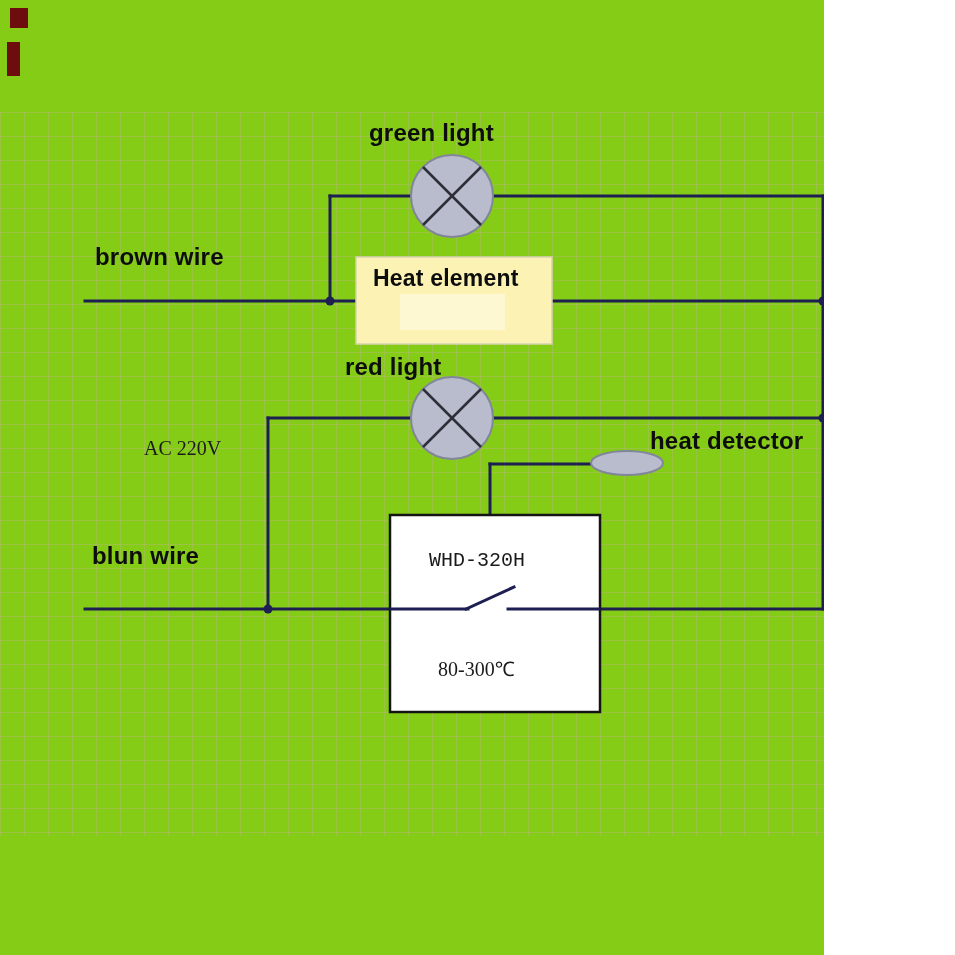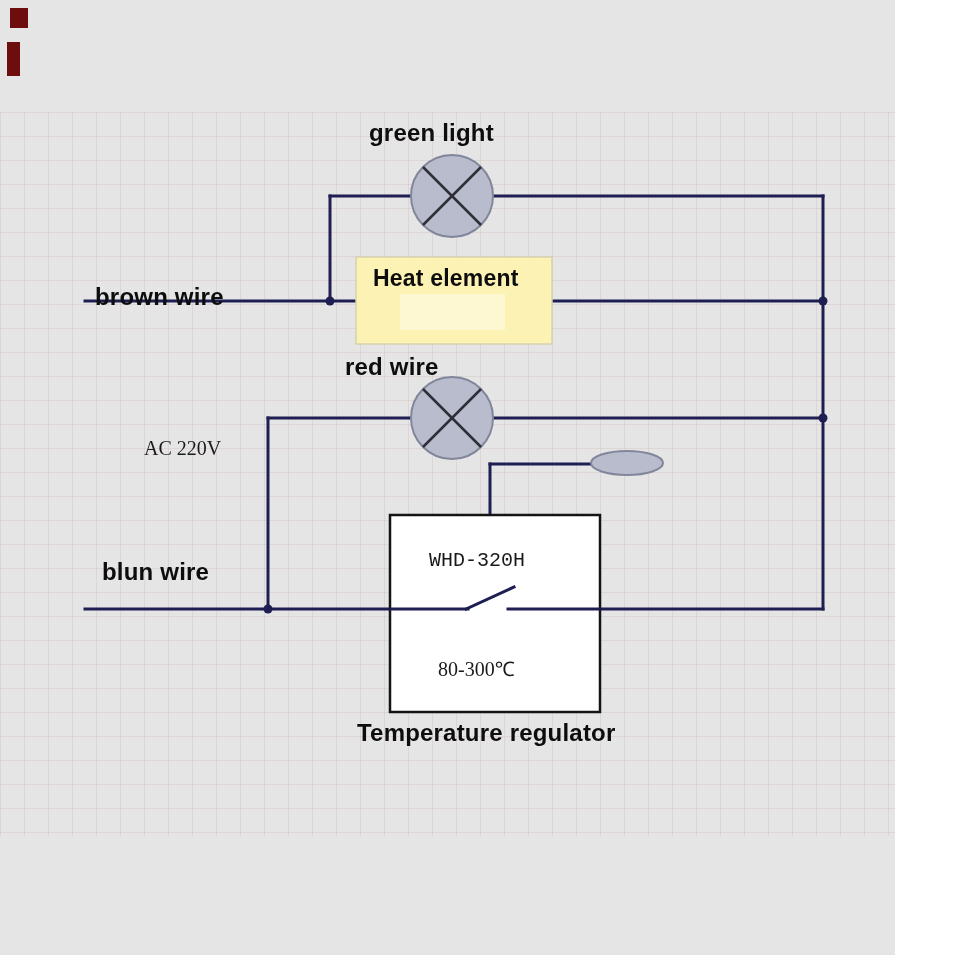--- a/index.html
+++ b/index.html
@@ -1,19 +1,19 @@
 <!DOCTYPE html>
 <html><head>
 <meta charset="utf-8">
 <style>
   html,body{margin:0;padding:0;background:#ffffff;}
   .canvas{
     position:relative;
-    width:895px;height:955px;
-    background:#e5e5e5;
+    width:824px;height:955px;
+    background:#84cc16;
     overflow:hidden;
     font-family:"Liberation Sans",sans-serif;
   }
   .grid-band{
     position:absolute;left:0;top:112px;width:955px;height:724px;
     background-image:
       linear-gradient(to right, rgba(205,175,175,0.30) 1px, transparent 1px),
       linear-gradient(to bottom, rgba(205,175,175,0.30) 1px, transparent 1px);
     background-size:24px 24px;
   }
@@ -79,30 +79,30 @@
     <g fill="#1e1e52">
       <circle cx="330" cy="301" r="4.5"></circle>
       <circle cx="268" cy="609" r="4.5"></circle>
       <circle cx="823" cy="301" r="4.5"></circle>
       <circle cx="823" cy="418" r="4.5"></circle>
     </g>
   </svg>
 
   <div class="label" style="left:369px;top:119px;">green light</div>
 
-  <div class="label" style="left:95px;top:243px;margin-top:40px;">brown wire</div>
+  <div class="label" style="left:95px;top:243px;">brown wire</div>
 
   <div class="label box-title" style="left:373px;top:265px;">Heat element</div>
 
-  <div class="label" style="left:345px;top:353px;">red wire</div>
+  <div class="label" style="left:345px;top:353px;">red light</div>
 
   <div class="label serif" style="left:144px;top:437px;">AC 220V</div>
 
+  <div class="label" style="left:650px;top:427px;">heat detector</div>
 
-  <div class="label" style="left:92px;top:558px;margin-left:10px;">blun wire</div>
+  <div class="label" style="left:92px;top:542px;">blun wire</div>
 
   <div class="label serif" style="left:429px;top:549px;font-family:Liberation Mono, monospace;">WHD-320H</div>
 
   <div class="label serif" style="left:438px;top:655px;">80-300℃</div>
 
-  <div class="label" style="left:357px;top:719px;">Temperature regulator</div>
 
 </div>
 
 </body></html>

